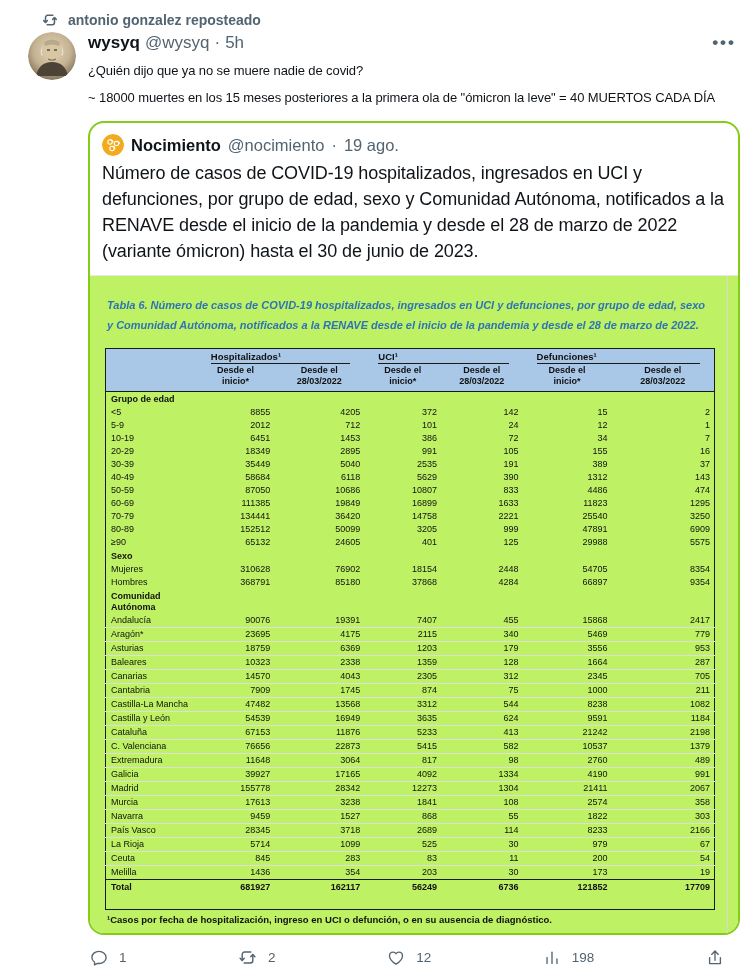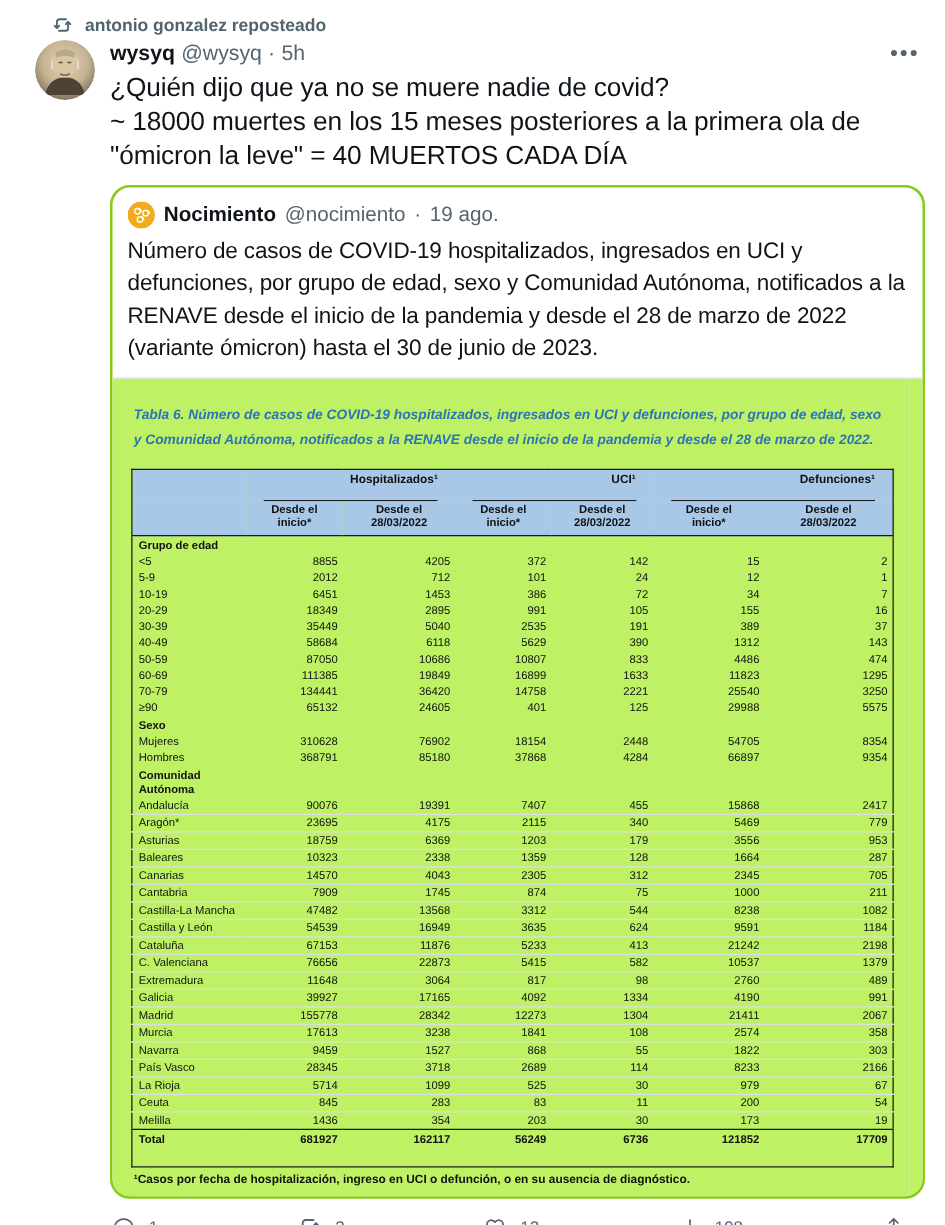--- a/index.html
+++ b/index.html
@@ -15,41 +15,41 @@
   
   .main-row { display:flex; padding:2px 16px 0 28px; }
   .avatar-col { width:60px; flex:0 0 60px; }
   .avatar { width:48px; height:48px; border-radius:50%; overflow:hidden; }
   .content-col { flex:1; min-width:0; }
   .name-row { display:flex; align-items:center; gap:5px; font-size:17px; line-height:22px; }
   .disp-name { font-weight:bold; color:#0f1419; }
   .handle, .dot-sep, .time { color:#536471; }
   .more-dots { margin-left:auto; color:#536471; font-size:17px; font-weight:bold;
     letter-spacing:2px; line-height:10px; padding-right:4px; cursor:pointer; }
-  .tweet-text { font-size:21px; line-height:27px; margin-top:3px; letter-spacing:-0.1px; }
+  .tweet-text { font-size:13px; line-height:27px; margin-top:3px; letter-spacing:-0.1px; }
   .tweet-text p { margin:0; }
   
   .quote-card { margin-top:10px; border:2px solid #84cc16; border-radius:16px; overflow:hidden; background:#fff; }
   .q-header { display:flex; align-items:center; gap:7px; padding:11px 12px 1px 12px; font-size:16.5px; }
   .q-avatar { width:22px; height:22px; border-radius:50%; overflow:hidden; flex:0 0 22px; }
   .q-name { font-weight:bold; }
   .q-text { padding:3px 12px 11px 12px; font-size:18px; line-height:26px; letter-spacing:-0.1px; }
   
   .q-media { border-top:1px solid #e6ebee; position:relative; padding:12px 18px 6px 15px; background:#bef264; }
   .page-edge { position:absolute; top:0; bottom:0; right:10px; width:1px; background:#d8d8d8; }
   .doc-title { color:#2e74b5; font-weight:bold; font-style:italic; font-size:11px;
     line-height:19.5px; margin:8px 2px 13px 2px; max-width:600px; }
   table.datatable { width:610px; border-collapse:collapse; table-layout:fixed;
     border:1.4px solid #1a1a1a; font-size:9px; color:#111;
     font-family:"Liberation Sans", sans-serif; }
   .datatable thead th { background:#a9c7e7; font-weight:bold; }
   .datatable thead { border-bottom:1.4px solid #1a1a1a; }
   .datatable th.group { font-size:9.5px; padding-top:2px; }
-  .datatable th.group span { display:block; margin:0 14px; padding-bottom:11px;
-    border-bottom:1.3px solid #1a1a1a; text-align:right; }
+  .datatable th.group span { display:block; margin:0 14px; padding-bottom:1px;
+    border-bottom:1.3px solid #1a1a1a; text-align:left; }
   .datatable th.sub { font-size:9px; line-height:11px; padding:1px 2px 4px 2px;
     text-align:center; vertical-align:top; white-space:pre-line; }
   .datatable tbody td { padding:1px 4px 1px 2px; text-align:right; line-height:11px;
     white-space:nowrap; overflow:hidden; }
   .datatable td.label { text-align:left; padding-left:5px; white-space:pre-line; }
   .datatable tr.section td { font-weight:bold; text-align:left; padding-left:5px; padding-top:2px; }
   .datatable tr.sep { border-top:1px solid #dedede; }
   .datatable tr.total td { font-weight:bold; border-top:1.4px solid #1a1a1a;
     padding-top:2px; padding-bottom:16px; }
   .footnote { font-size:9.5px; color:#111; margin:4px 0 2px 2px;font-weight:bold; }
@@ -260,20 +260,29 @@
                 <tr>
                   <td class="label">70-79</td>
                   <td>134441</td>
                   <td>36420</td>
                   <td>14758</td>
                   <td>2221</td>
                   <td>25540</td>
                   <td>3250</td>
                 </tr>
                 <tr>
+                  <td class="label">80-89</td>
+                  <td>152512</td>
+                  <td>50099</td>
+                  <td>3205</td>
+                  <td>999</td>
+                  <td>47891</td>
+                  <td>6909</td>
+                </tr>
+                <tr>
                   <td class="label">≥90</td>
                   <td>65132</td>
                   <td>24605</td>
                   <td>401</td>
                   <td>125</td>
                   <td>29988</td>
                   <td>5575</td>
                 </tr>
                 <tr class="section">
                   <td class="label" colspan="7">Sexo</td>

